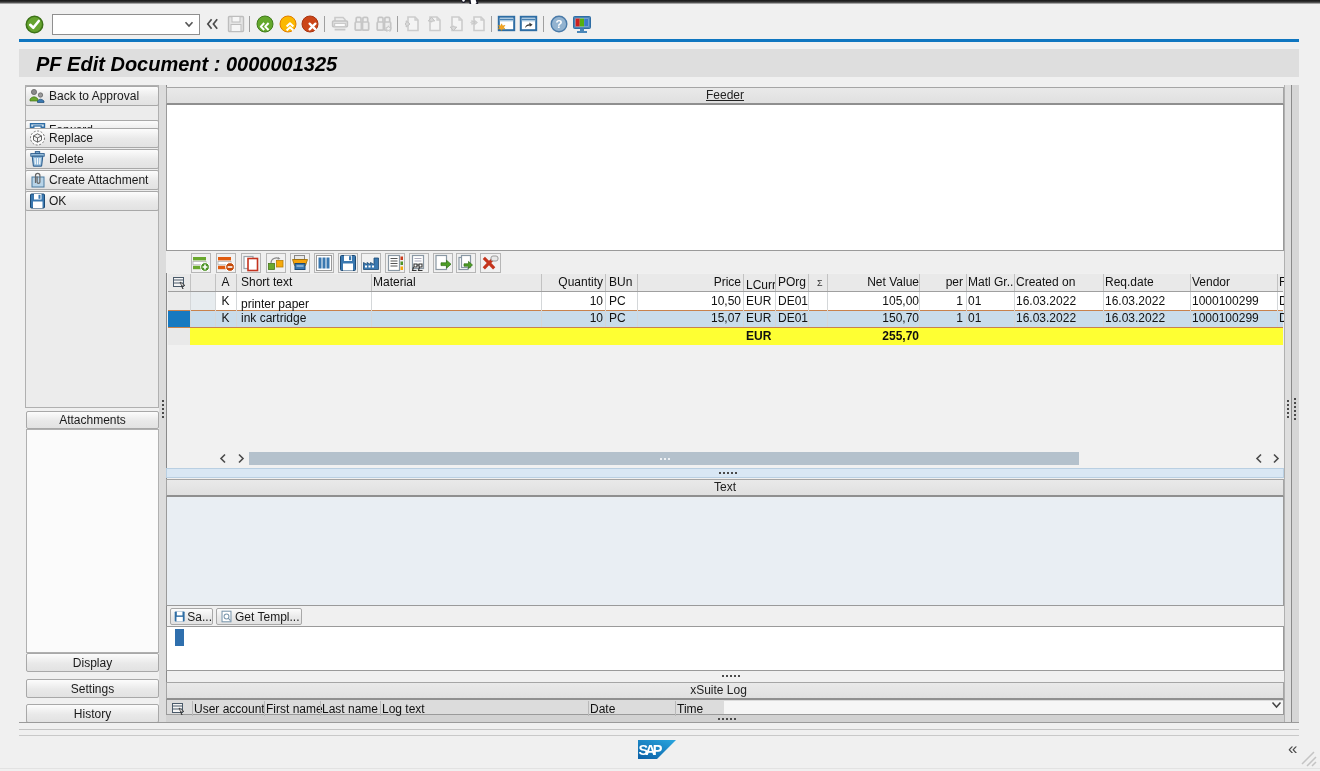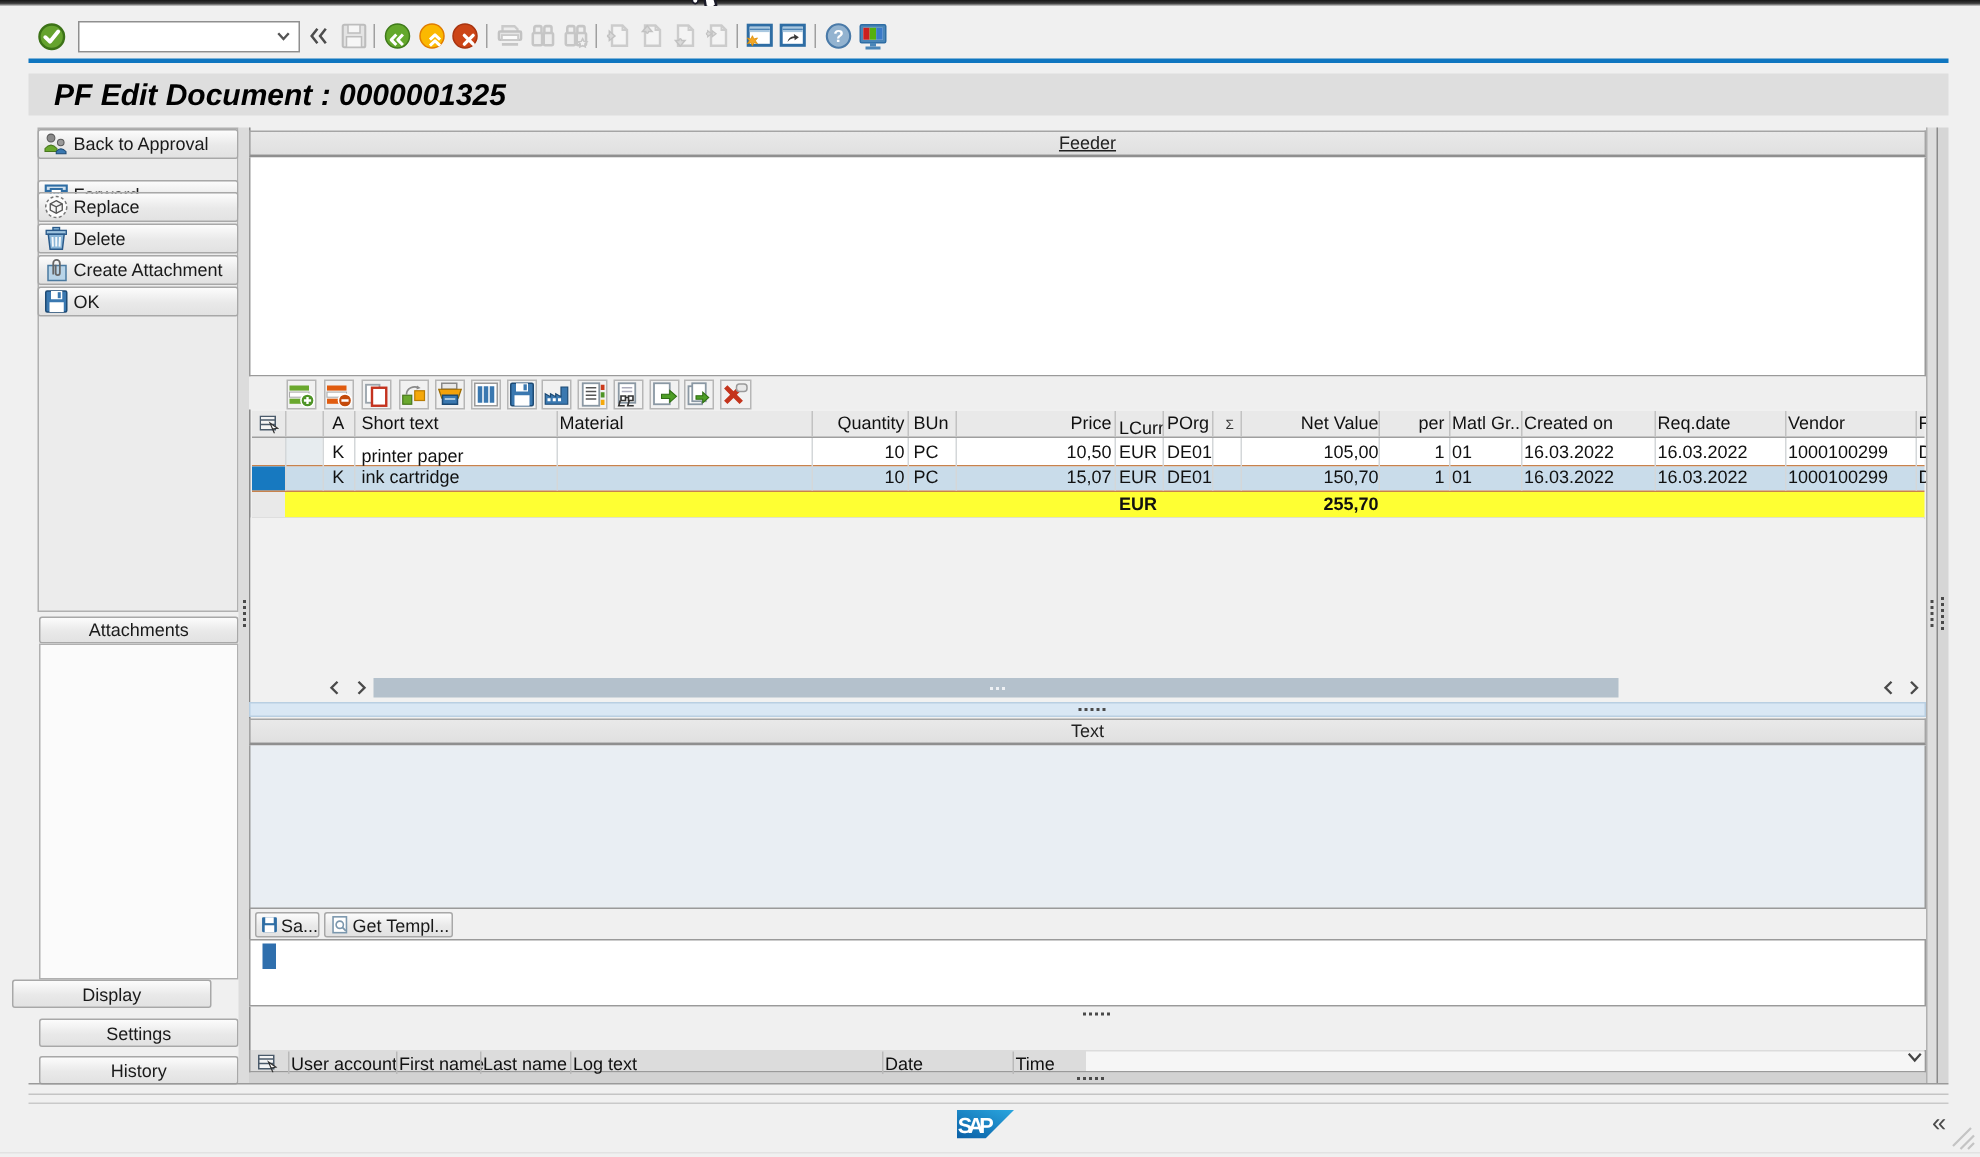--- a/index.html
+++ b/index.html
@@ -179,21 +179,21 @@
     </svg>Create Attachment</div>
 <div class="btn sbtn" style="left:25px;top:191px;width:134px;height:20px;" id="b6"><svg width="17" height="16" viewBox="0 0 17 16" style="margin-right:3px;">
       <rect x="1.5" y="1" width="14" height="14" rx="1" fill="#3a78b0" stroke="#1d4a74" stroke-width="1"></rect>
       <rect x="5" y="1" width="7.5" height="5.5" fill="#fff"></rect>
       <rect x="9.5" y="1.8" width="2" height="4" fill="#3a78b0"></rect>
       <rect x="4" y="8.5" width="9.5" height="6.5" fill="#fff"></rect>
     </svg>OK</div>
 
 <div class="btn cbtn" style="left:26px;top:411px;width:133px;height:18px;">Attachments</div>
 <div class="abs" style="left:26px;top:429px;width:133px;height:224px;background:#fbfbfb;border:1px solid #b0b0b0;box-sizing:border-box;"></div>
-<div class="btn cbtn" style="left:8px;top:653px;width:133px;height:19px;">Display</div>
+<div class="btn cbtn" style="left:26px;top:653px;width:133px;height:19px;">Display</div>
 <div class="btn cbtn" style="left:26px;top:679px;width:133px;height:19px;">Settings</div>
 <div class="btn cbtn" style="left:26px;top:704px;width:133px;height:19px;">History</div>
 
 <div class="abs" style="left:159px;top:85px;width:8px;height:637px;background:#dcdcdc;border-right:1px solid #8a8a8a;box-sizing:border-box;"></div>
 <div class="abs dotsv" style="left:162px;top:400px;">
     <span></span>
     <span></span>
     <span></span>
     <span></span>
     <span></span>
@@ -459,20 +459,21 @@
   <div class="abs" style="left:9px;top:544px;width:9px;height:17px;background:#2f6fad;"></div>
 
   <div class="abs dotsh" style="left:556px;top:590px;">
       <span></span>
       <span></span>
       <span></span>
       <span></span>
       <span></span>
     </div>
 
+  <div class="hdrbar" style="left:0;top:597px;width:1118px;height:18px;padding-right:13px;box-sizing:border-box;">xSuite Log</div>
   <div class="abs" style="left:0;top:615px;width:1118px;height:15px;background:#dcdcdc;border:1px solid #9a9a9a;border-top:none;box-sizing:border-box;"></div>
   <div class="abs" style="left:0;top:630px;width:1118px;height:7px;background:#d2d2d2;"></div>
   <svg class="abs" style="left:6px;top:618px" width="13" height="12" viewBox="0 0 13 12">
       <rect x="0.5" y="0.5" width="10" height="9" fill="#f4f4f4" stroke="#4a5a6a"></rect>
       <line x1="0.5" y1="3" x2="10.5" y2="3" stroke="#4a5a6a"></line>
       <line x1="0.5" y1="6" x2="10.5" y2="6" stroke="#4a5a6a"></line>
       <polygon points="7,5 12,8.5 8.7,9 10,12" fill="#fff" stroke="#333" stroke-width="0.8"></polygon>
     </svg>
   <div class="cell" style="left:28px;top:616px;width:100px;">User account</div>
   <div class="cell" style="left:100px;top:616px;width:70px;">First name</div>

